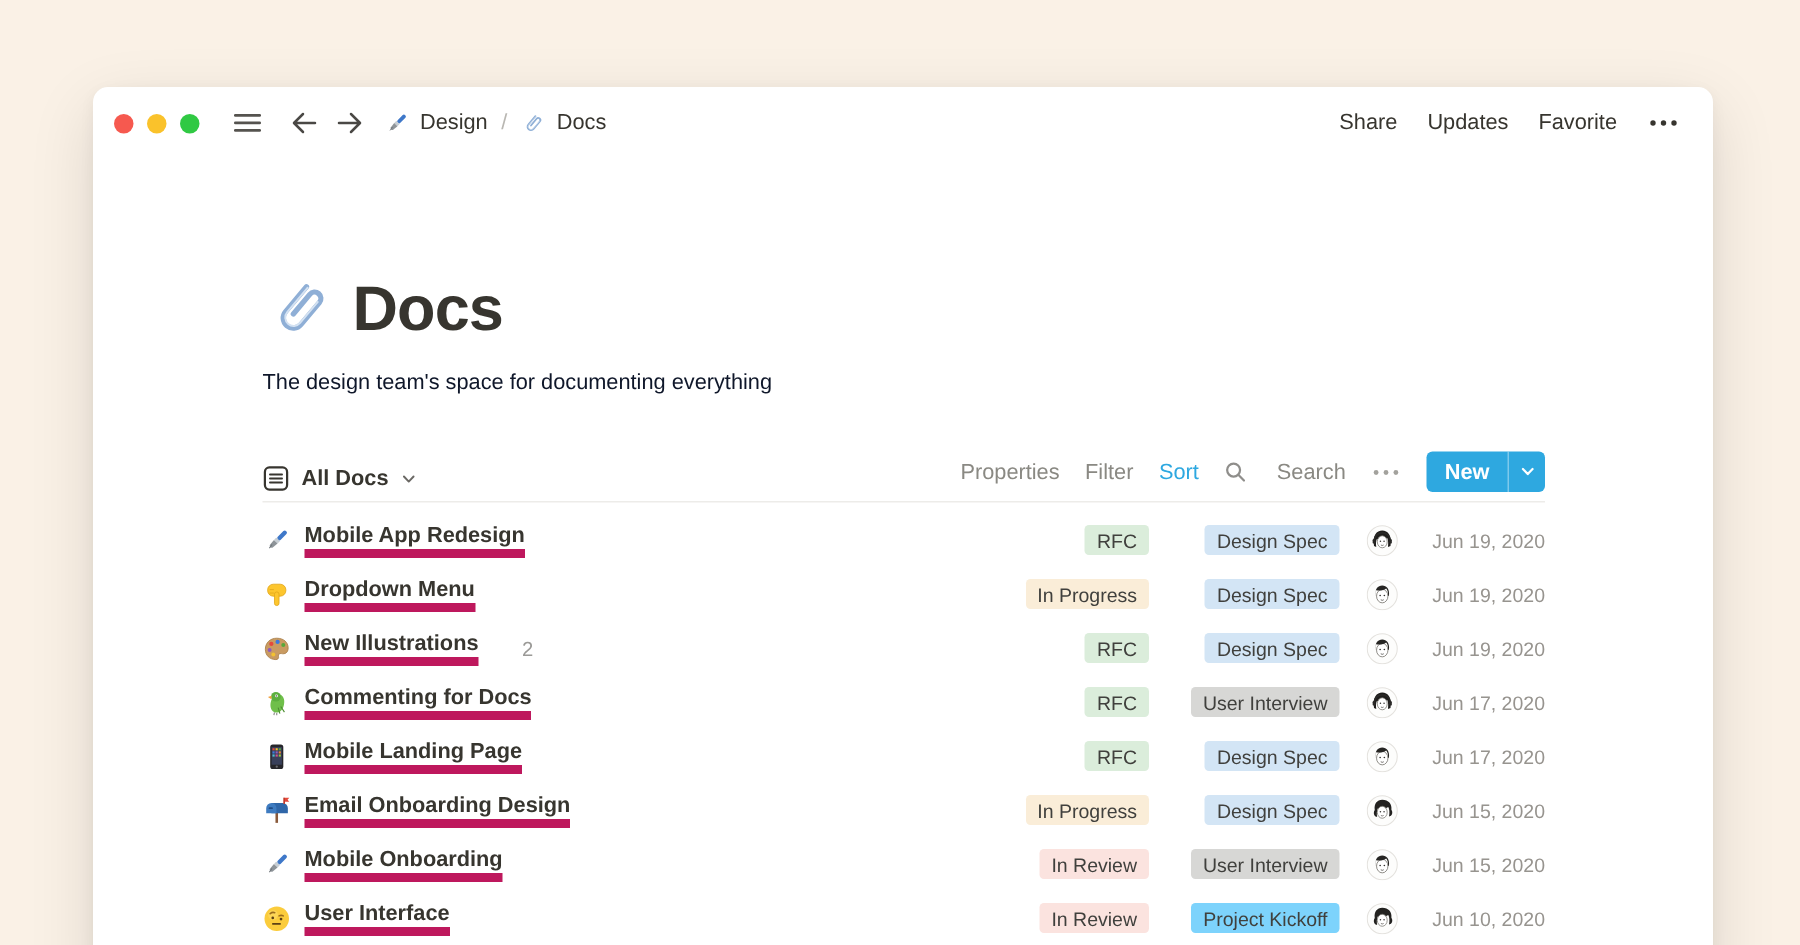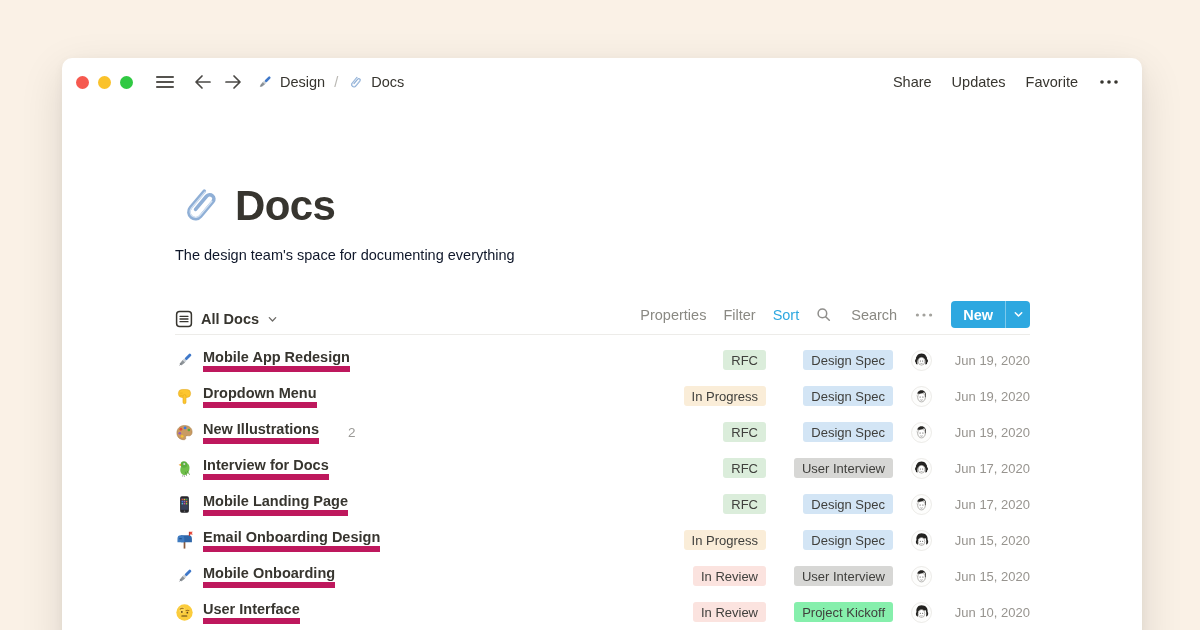--- a/index.html
+++ b/index.html
@@ -325,21 +325,21 @@
                 <svg viewBox="0 0 20 20" style="width: 100%; height: 100%; display: block;">
                   <path d="M12.4 4.2 c2.6 1.2 3.6 4.4 2.4 8.2 -1 3.2-3.4 5-5.8 4.4 -2.6-.7-4-3.6-3.2-7.2 .9-3.9 3.8-6.6 6.6-5.4 z" fill="#6FBF4A"></path>
                   <circle cx="9.4" cy="5.8" r="3.4" fill="#5CAF3E"></circle>
                   <path d="M6.4 5 l-2.6 1 2.4 1.6 z" fill="#F0A03C"></path>
                   <circle cx="9.8" cy="5.2" r="1" fill="#fff"></circle>
                   <circle cx="9.7" cy="5.2" r=".45" fill="#222"></circle>
                   <path d="M12.8 12.6 l2.6 4 M11 13.4 l1.2 4.2" stroke="#4E8F33" stroke-width=".8"></path>
                   <path d="M8.4 16.8 l-.4 1.8 M10 17.2 l0 1.6" stroke="#8A8A88" stroke-width=".8"></path>
                 </svg>
               </span>
-            <span class="row-title">Interview for Docs</span>
+            <span class="row-title">Commenting for Docs</span>
 
           </div>
           <div class="col-status">
             <span class="tag" style="background: rgb(219, 237, 219);">RFC</span>
           </div>
           <div class="col-type">
             <span class="tag" style="background: rgb(215, 215, 213);">User Interview</span>
           </div>
           <span class="avatar">
               <svg viewBox="0 0 21 21" style="width: 100%; height: 100%; display: block;">
@@ -480,21 +480,21 @@
                   <path d="M7.2 13.6 h5.2" stroke="#5C4014" stroke-width="1.1" stroke-linecap="round"></path>
                 </svg>
               </span>
             <span class="row-title">User Interface</span>
 
           </div>
           <div class="col-status">
             <span class="tag" style="background: rgb(251, 227, 223);">In Review</span>
           </div>
           <div class="col-type">
-            <span class="tag" style="background: #86efac;">Project Kickoff</span>
+            <span class="tag" style="background: #7dd3fc;">Project Kickoff</span>
           </div>
           <span class="avatar">
               <svg viewBox="0 0 21 21" style="width: 100%; height: 100%; display: block;">
                 <circle cx="10.5" cy="10.5" r="10" fill="#FDFDFC" stroke="#E4E2DE" stroke-width=".7"></circle>
                 <path d="M10.5 3.2 c4.2 0 6.6 2.8 6.1 6.6 .9 1.3.8 3-.3 4.1 l-1.3.5 c.5-2.8.3-4.9-.5-6.4 -1.7 1.2-4.4 1.5-7 1 -.6 1.6-.8 3.6-.4 5.7 l-1.4-.6 c-1-1.1-1.1-2.8-.2-4.1 C4.9 6 7 3.2 10.5 3.2 z" fill="#232220"></path>
                 <ellipse cx="10.5" cy="11.5" rx="3.3" ry="4" fill="#FFF" stroke="#77756F" stroke-width=".5"></ellipse>
                 <circle cx="9.3" cy="11.2" r=".5" fill="#33322F"></circle>
                 <circle cx="11.7" cy="11.2" r=".5" fill="#33322F"></circle>
                 <path d="M9.8 13.8 q.7.5 1.4 0" stroke="#55534F" stroke-width=".5" fill="none" stroke-linecap="round"></path>
               </svg>

